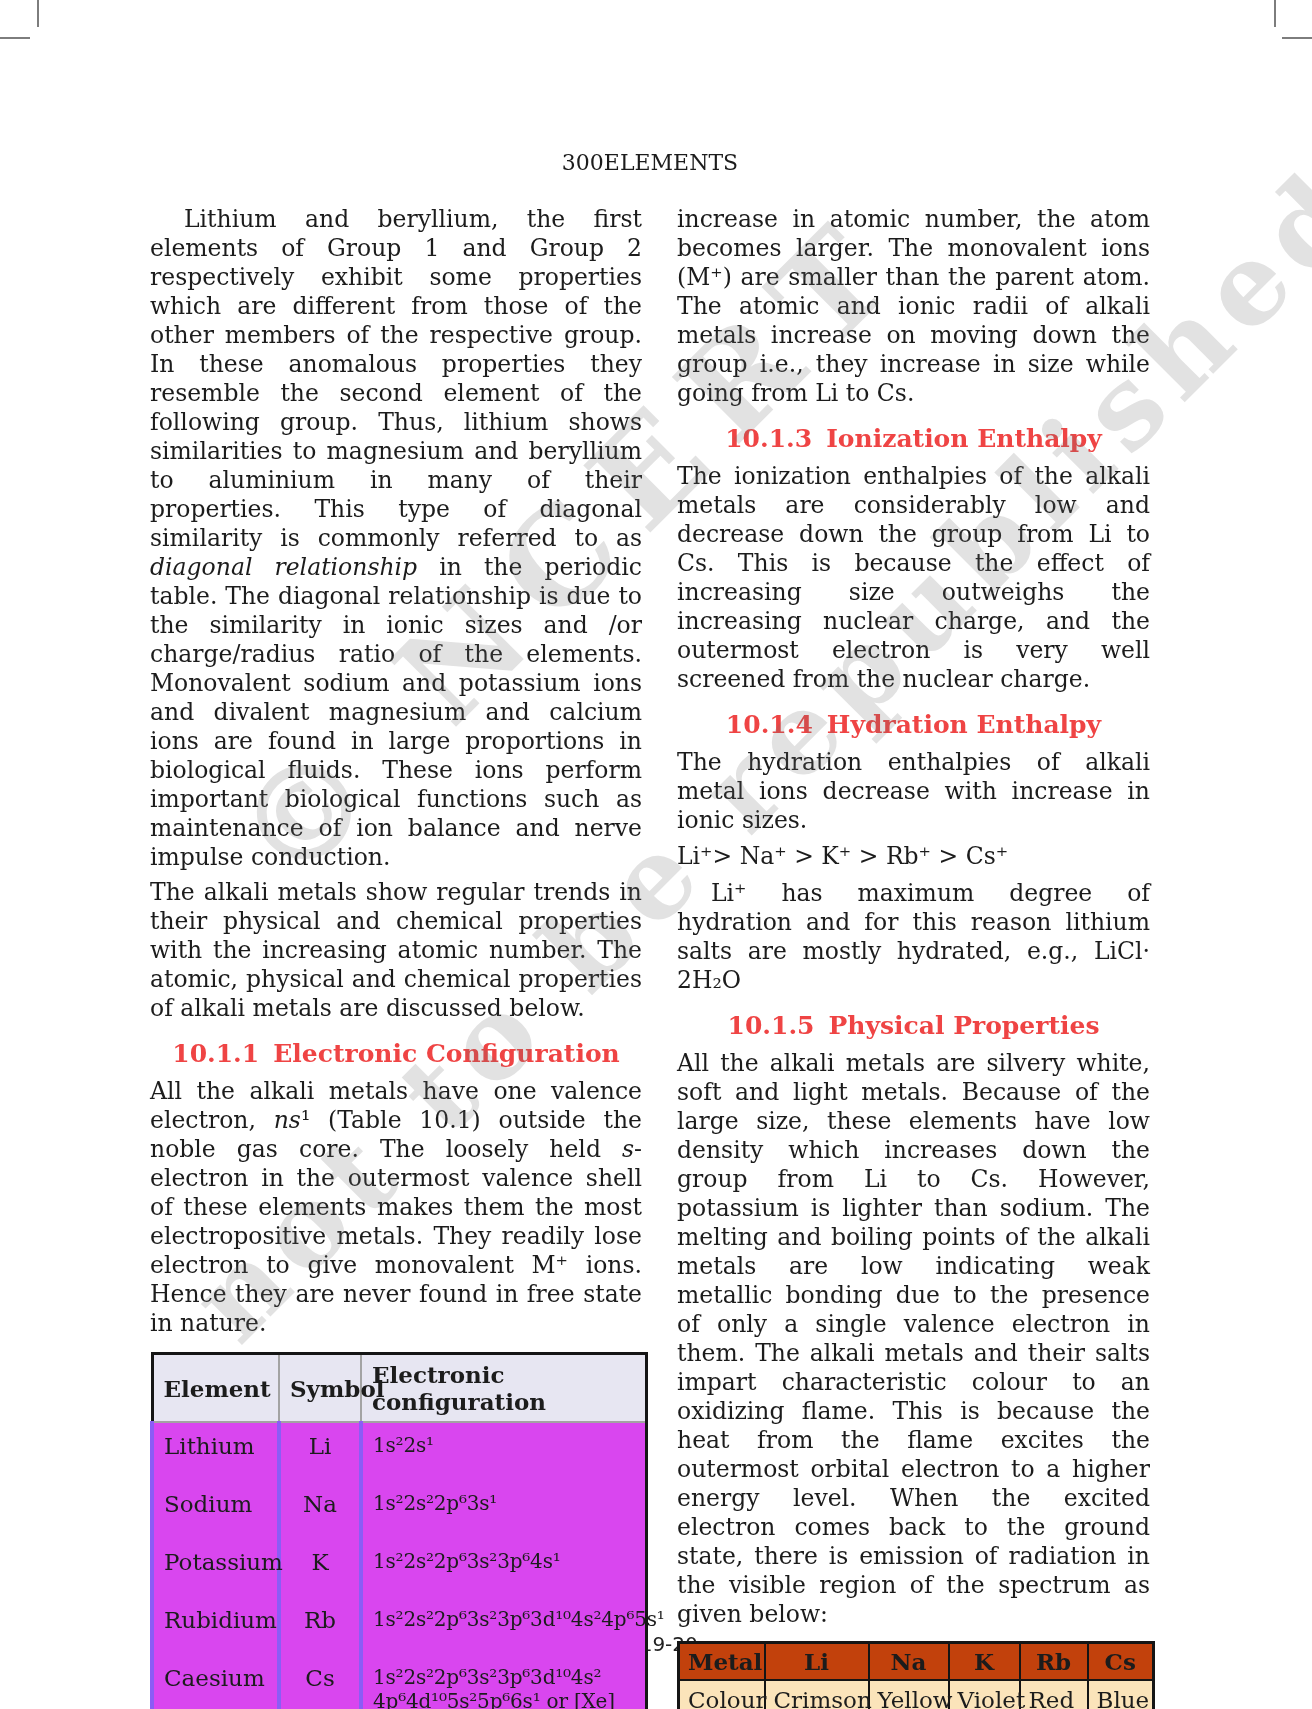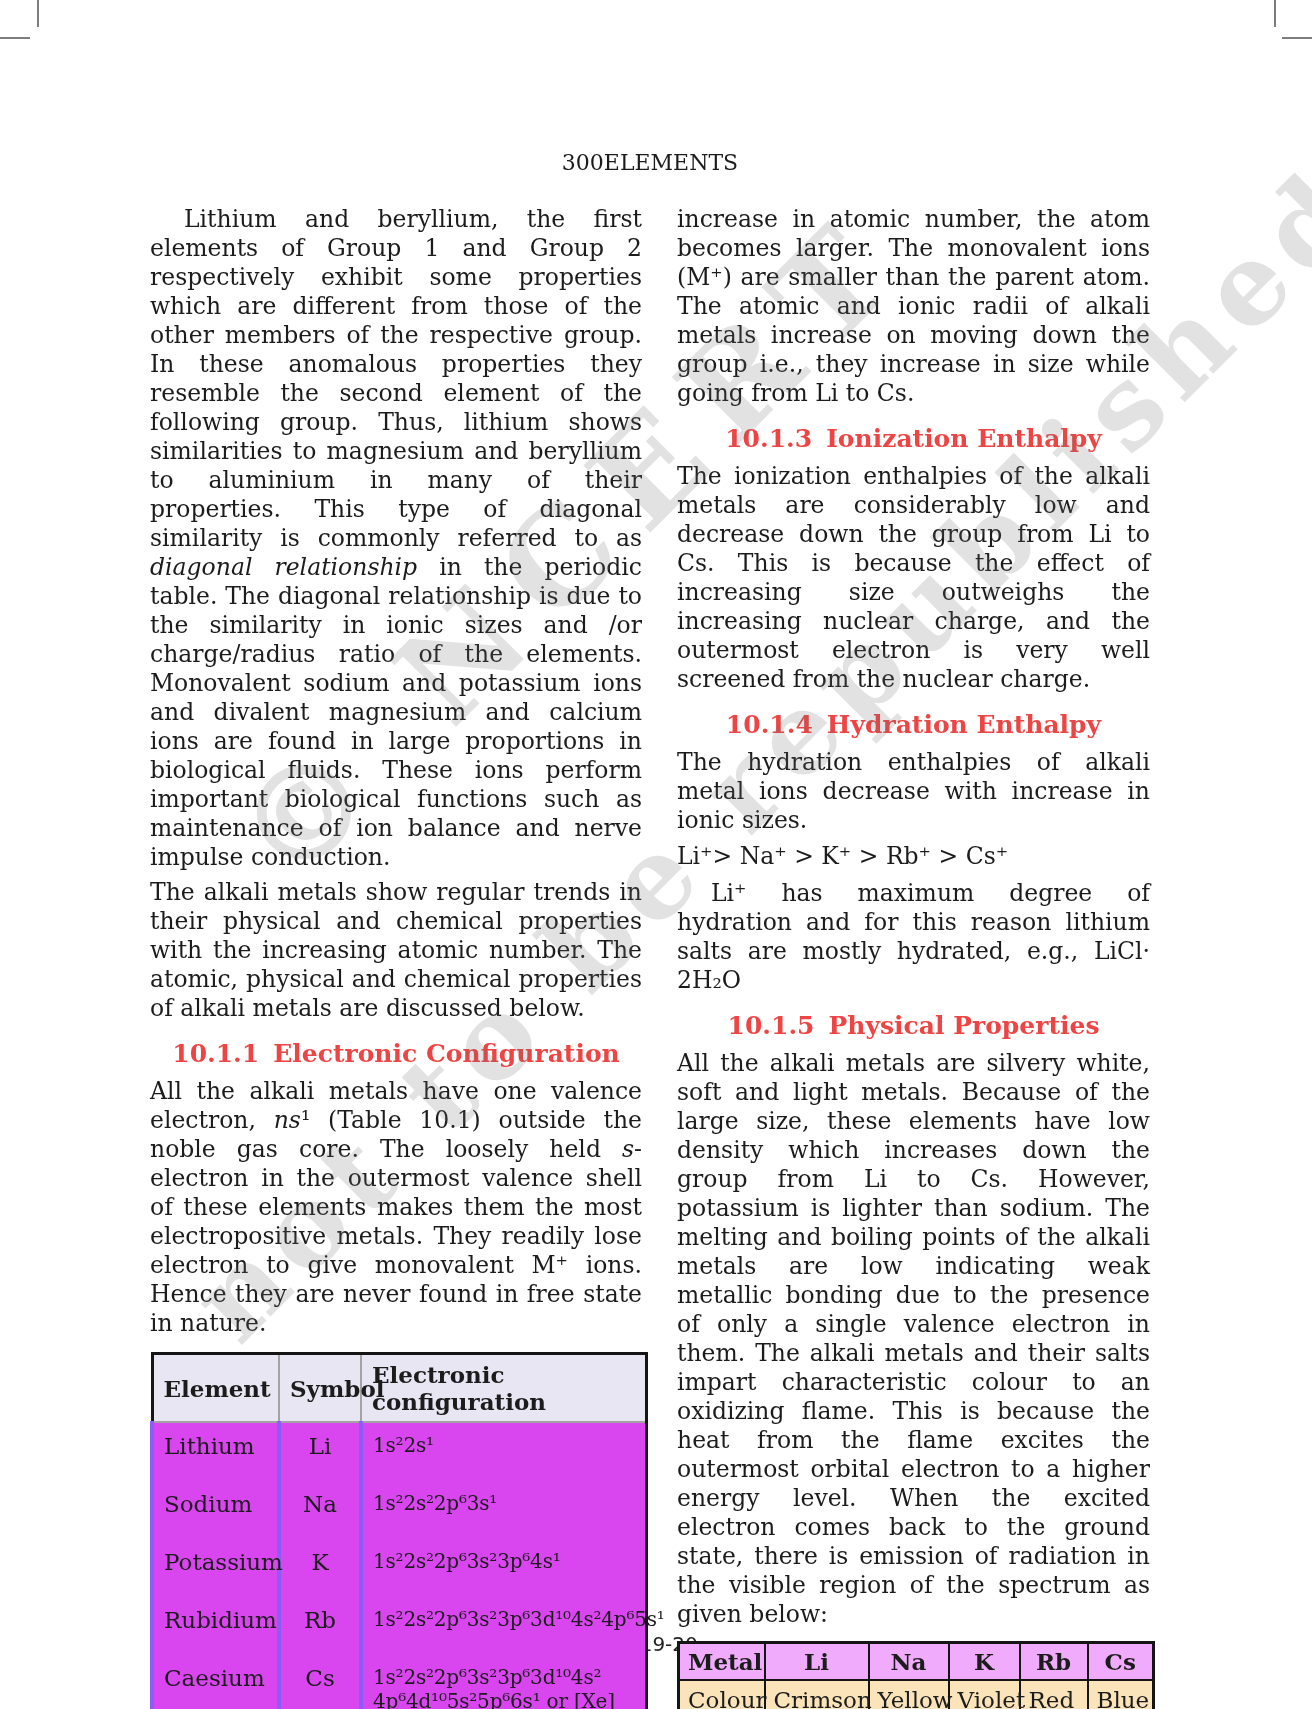--- a/index.html
+++ b/index.html
@@ -60,21 +60,21 @@
     background:#d946ef; border-left:4px solid #8b5cf6; border-right:2px solid #151515;
     font-size:23px; padding:16px 10px; vertical-align:top;
   }
   .etable tr.first td { padding-top:10px; }
   .etable td.sym { text-align:center; }
   .etable td.cfg { font-size:20px; letter-spacing:-0.2px;margin-left:48px; }
 
   
   .ftable { width:475px; margin:12px 0 8px 0; border:3px solid #151515; table-layout:fixed; }
   .ftable th {
-    background:#f0abfc; border:2px solid #151515; font-size:23px; padding:4px 8px; text-align:center;
+    background:#c2410c; border:2px solid #151515; font-size:23px; padding:4px 8px; text-align:center;
   }
   .ftable td {
     background:#fbe4ba; border:2px solid #151515; font-size:23px; padding:6px 8px;
     vertical-align:top; text-align:left;
   }
 
   .footer {
     position:absolute; top:1632px; left:0; width:100%; text-align:center;
     font-family:"DejaVu Sans","Liberation Sans",sans-serif; font-size:20px; color:#222;
   }

